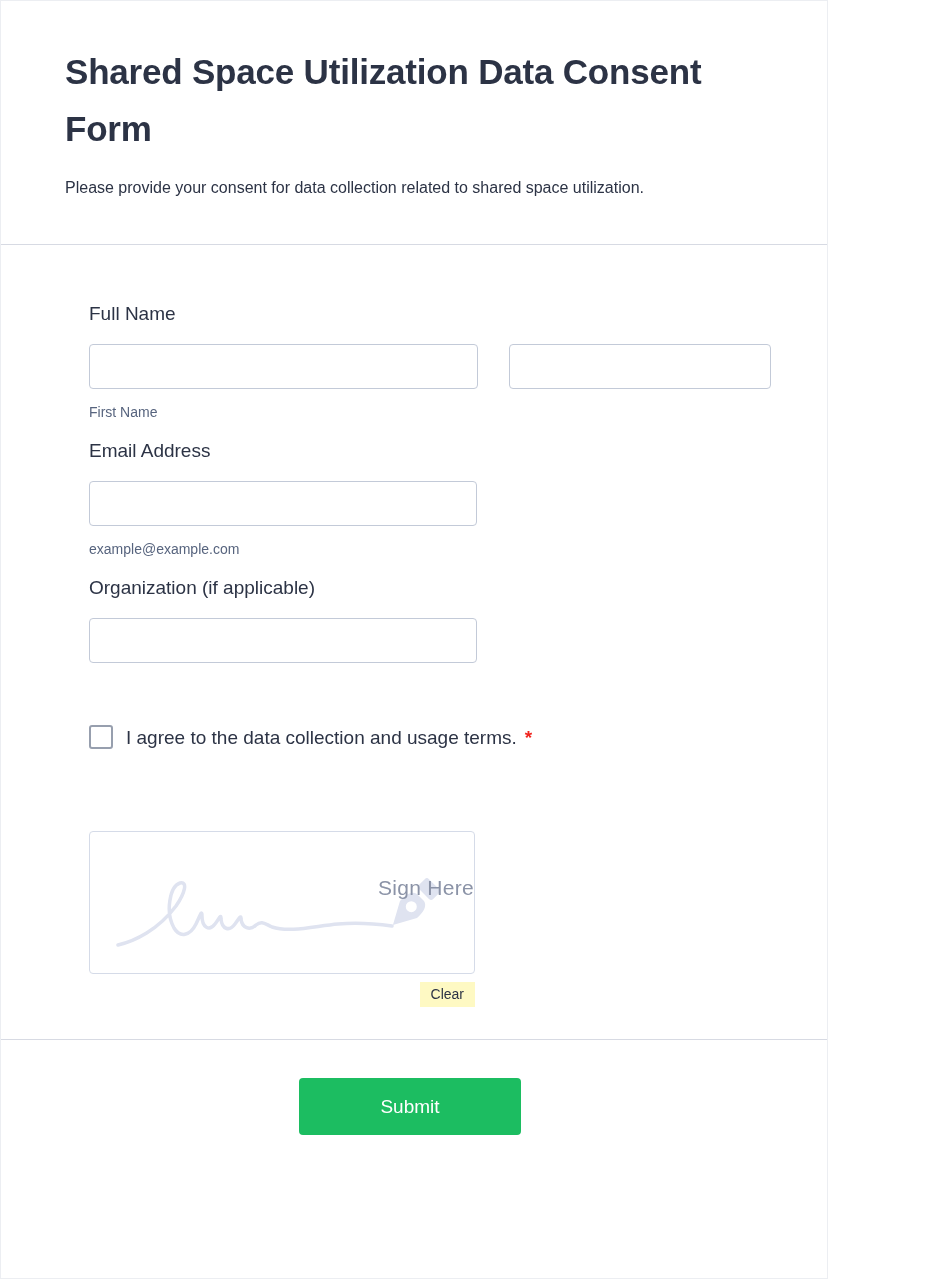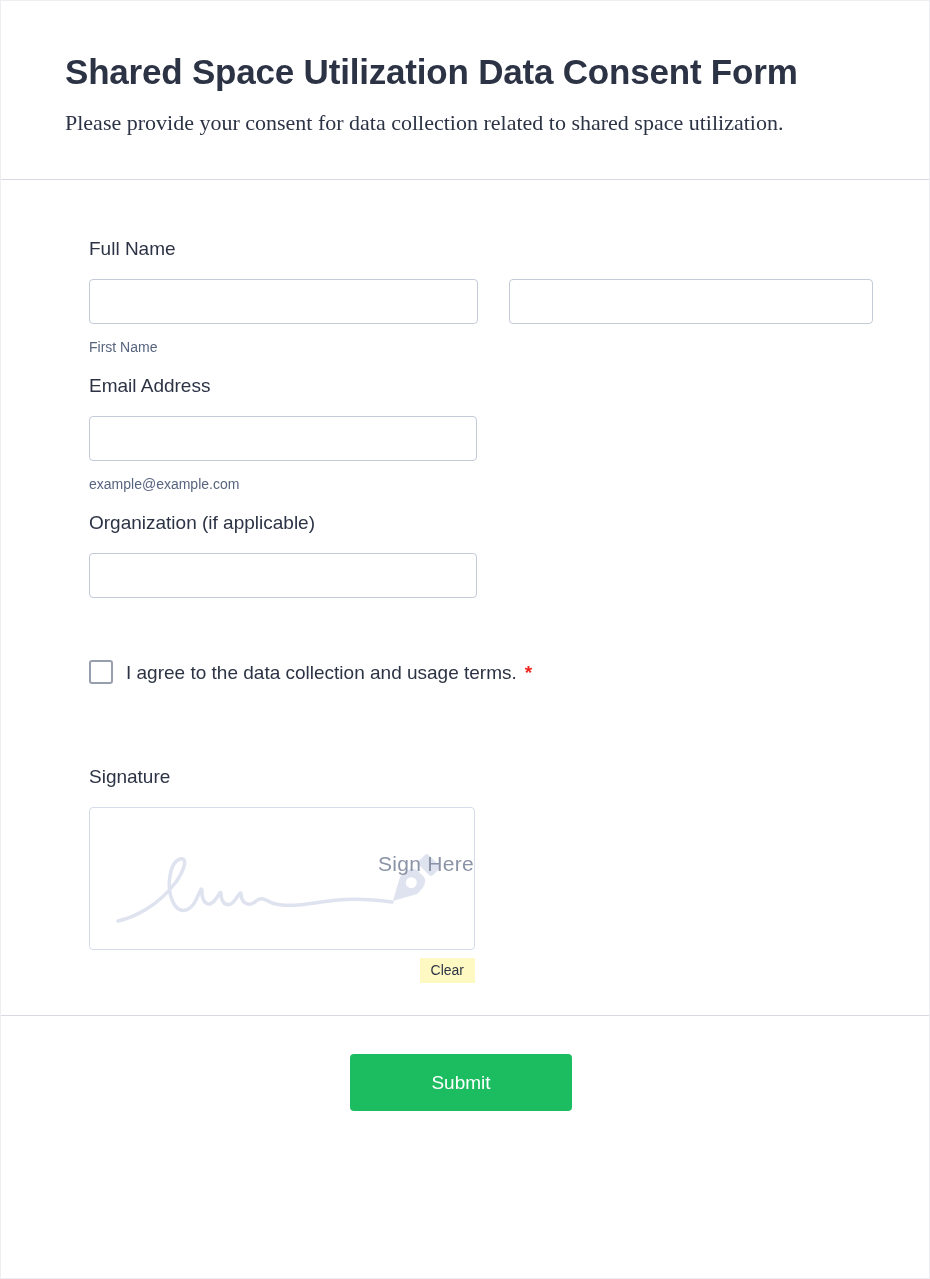--- a/index.html
+++ b/index.html
@@ -3,43 +3,42 @@
 <meta charset="utf-8">
 <style>
   * { margin: 0; padding: 0; box-sizing: border-box; }
   html, body { background: #fff; }
   body {
     font-family: "Liberation Sans", sans-serif;
     width: 930px;
     color: #2c3345;
   }
   .page {
-    width: 930px;
+    width: 828px;
     min-height: 1279px;
     background: #ffffff;
     border: 1px solid #eceef2;
   }
   
   .form-header {
     padding: 42px 56px 0 64px;
   }
   .form-title {
     font-size: 35px;
     font-weight: 700;
     line-height: 57px;
     color: #2c3345;
     max-width: 770px;
     letter-spacing: -0.2px;
   }
   .form-subtitle {
-    margin-top: 12px;
-    font-size: 22px;
+    margin-top: 20px;
+    font-size: 16px;
     line-height: 22px;
     color: #2c3345;
-    font-family: Liberation Serif, serif;
   }
   .divider {
     margin-top: 45px;
     border: none;
     border-top: 1px solid #d7dae3;
     height: 0;
   }
   
   .form-body { padding: 0 56px 0 88px; }
   .field { margin-top: 19px; }
@@ -202,21 +201,20 @@
       <div class="field-label">Organization (if applicable)</div>
       <input type="text" class="text-input" value="" style="">
     </div>
 
     <div class="checkbox-row">
       <span class="checkbox-box" role="checkbox" aria-checked="false"></span>
       <span class="checkbox-label"><span>I agree to the data collection and usage terms.</span><span class="required-star">*</span></span>
     </div>
 
     <div class="field signature-field">
-      <div class="field-label">Signature</div>
       <div class="signature-wrap">
         <div class="signature-pad">
           <svg class="sig-svg" width="386" height="143" viewBox="0 0 386 143">
 
             <path d="M28,113
                      C45,109 68,98 86,74
                      C95,61 98,49 90,51
                      C80,54 75,80 84,96
                      C90,106 100,104 106,92
                      C110,84 112,77 112,84

